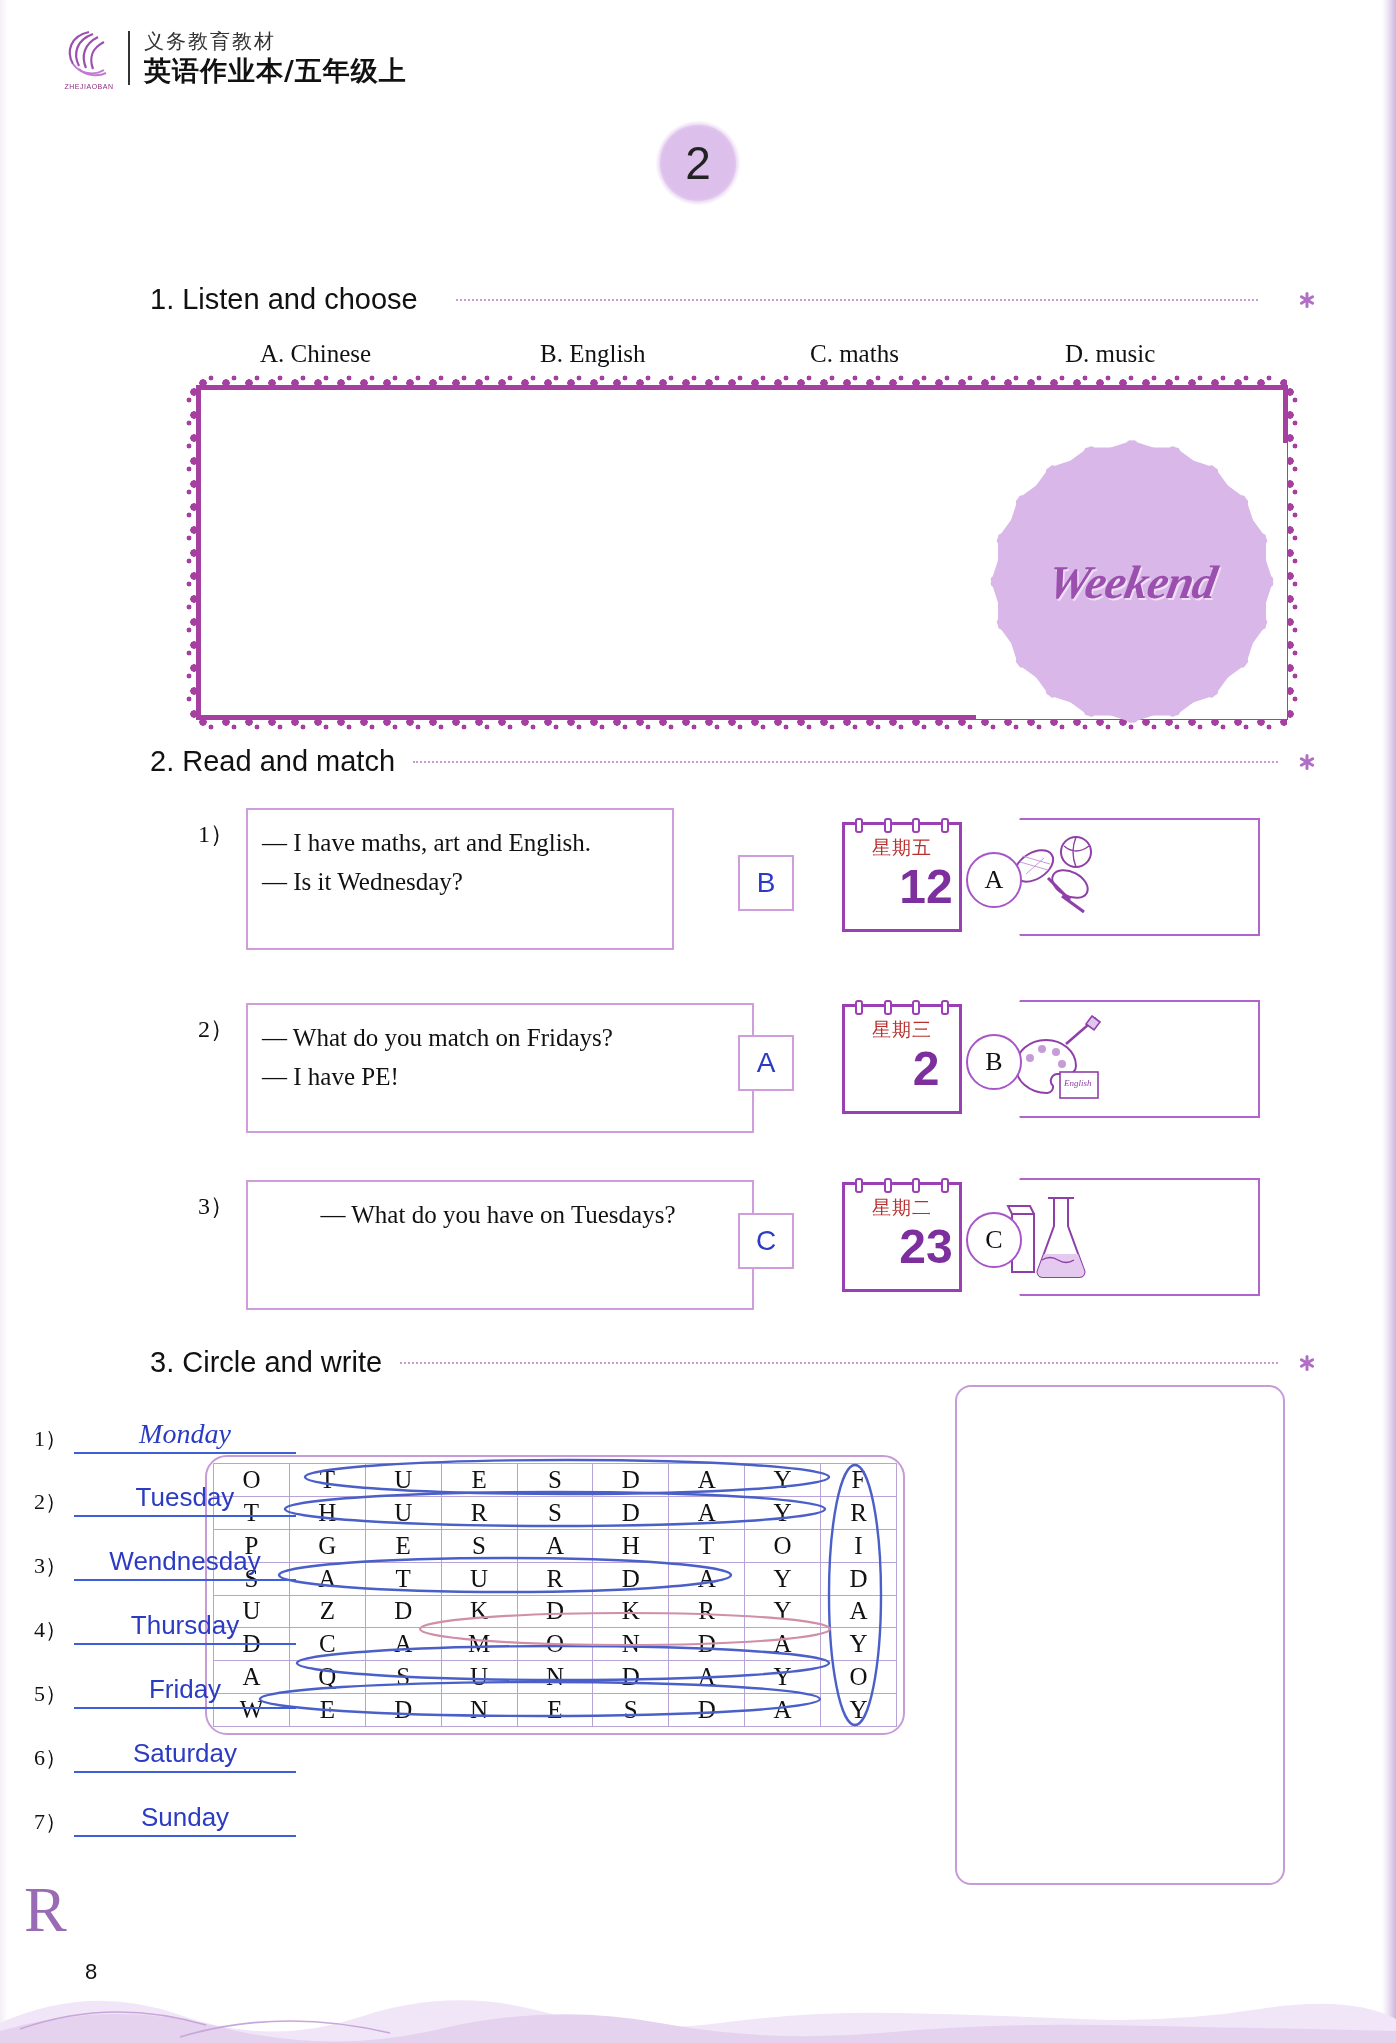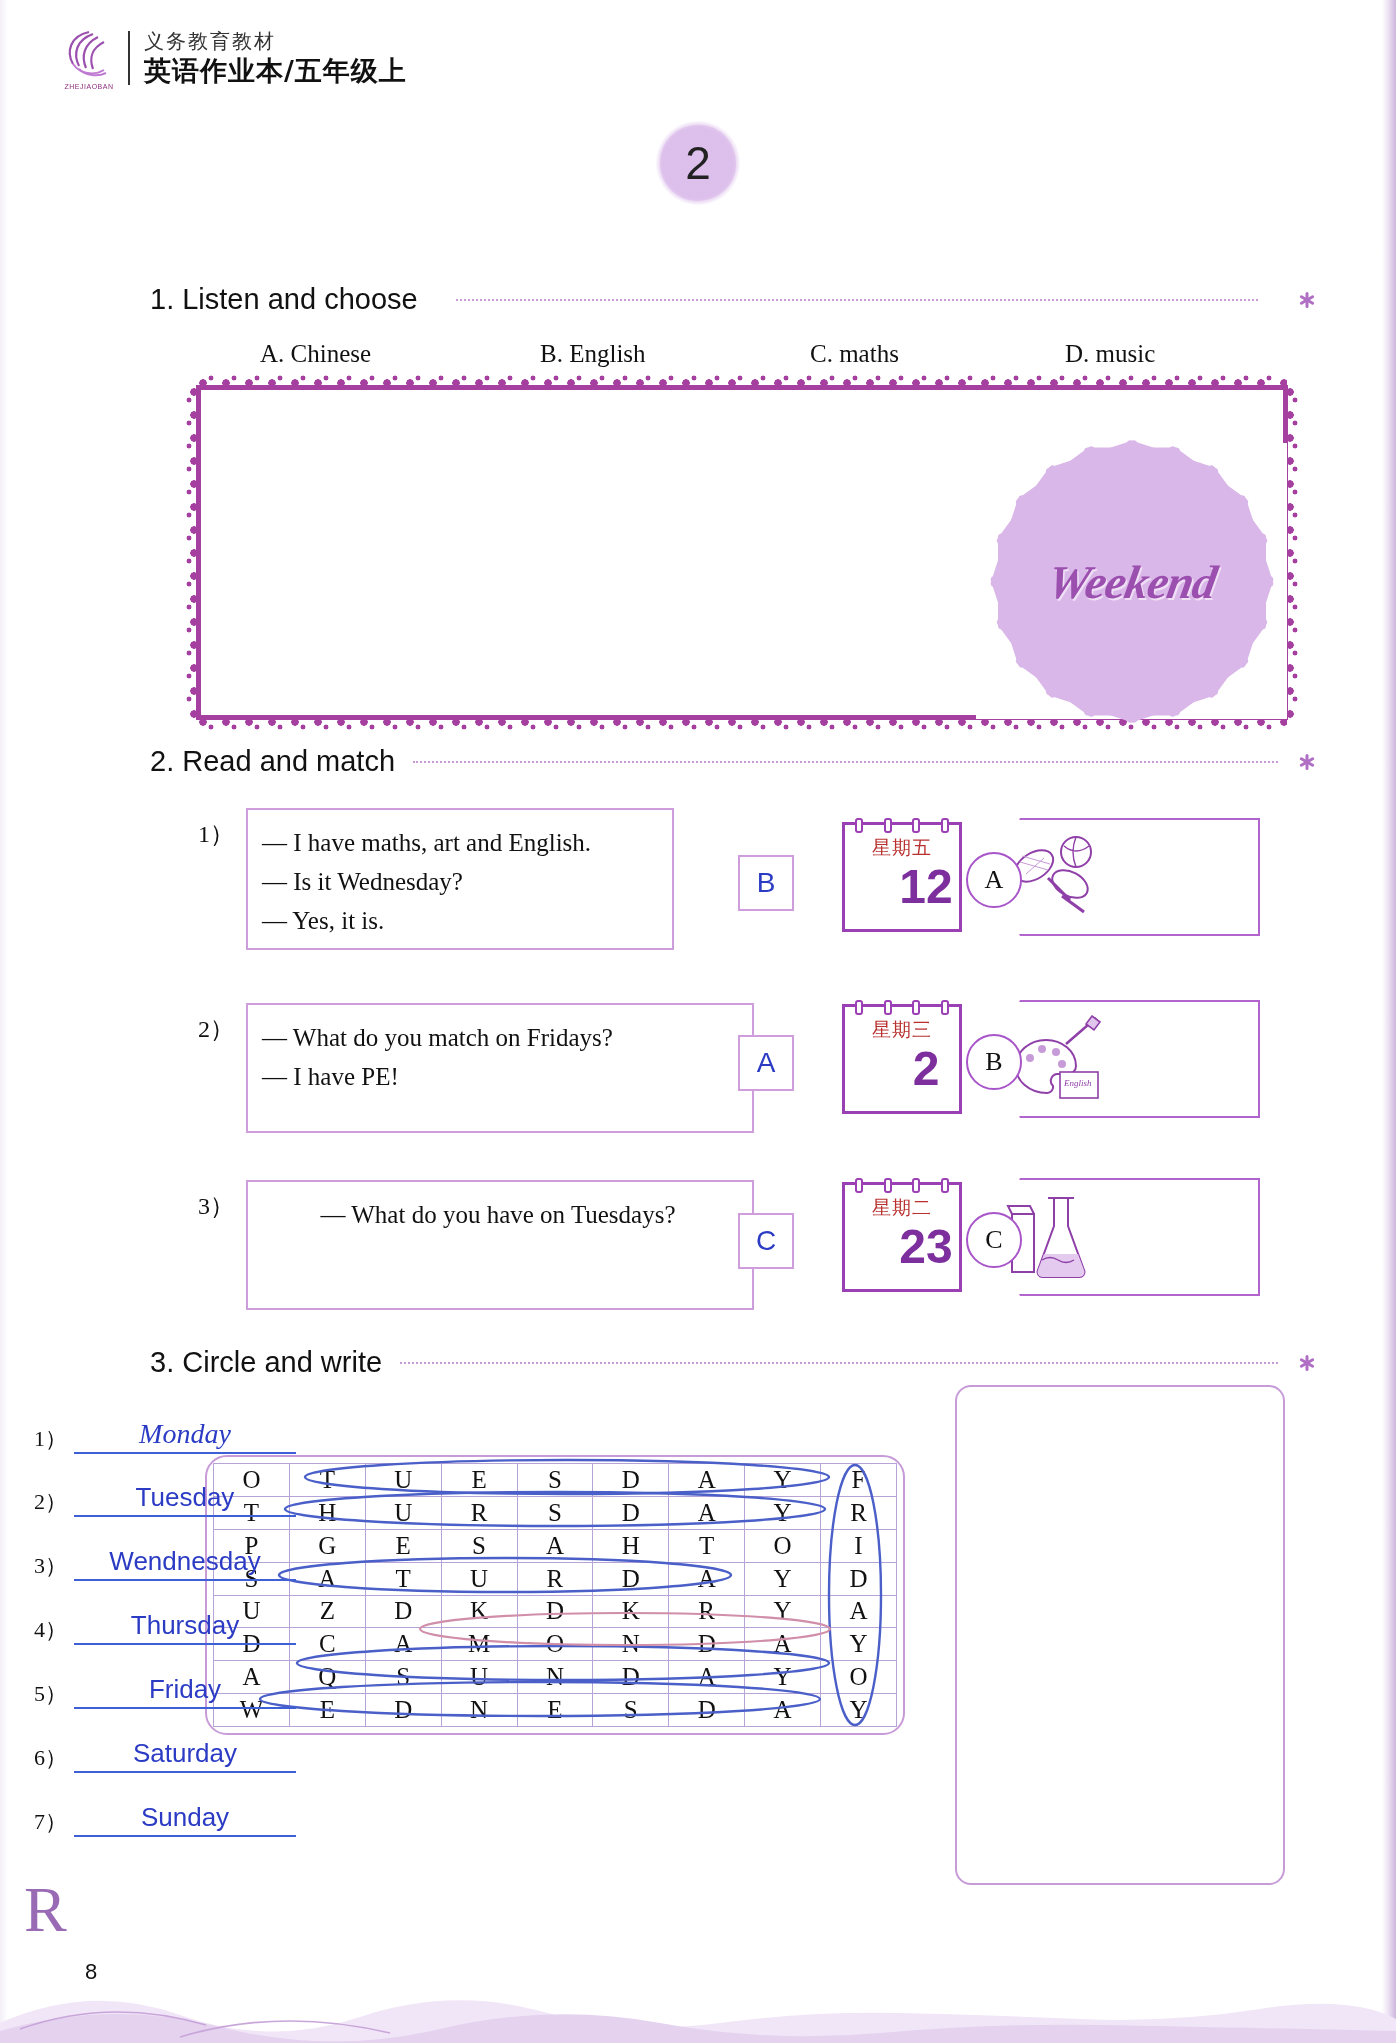--- a/index.html
+++ b/index.html
@@ -340,21 +340,20 @@
       <i></i>
       <i></i>
     </div>
 </div>
 
 <div class="match-row" style="left:198px; top:808px;">
   <div class="q-num">1）</div>
   <div class="bubble" style="width:428px; height:142px;">
     <div class="line">— I have maths, art and English.</div>
     <div class="line">— Is it Wednesday?</div>
-    <div class="line">— Yes, it is.</div>
   </div>
 </div>
 <div class="ans-box" style="left:738px; top:855px;">B</div>
 
 <div class="match-row" style="left:198px; top:1003px;">
   <div class="q-num">2）</div>
   <div class="bubble" style="width:508px; height:130px;">
     <div class="line">— What do you match on Fridays?</div>
     <div class="line">— I have PE!</div>
   </div>

